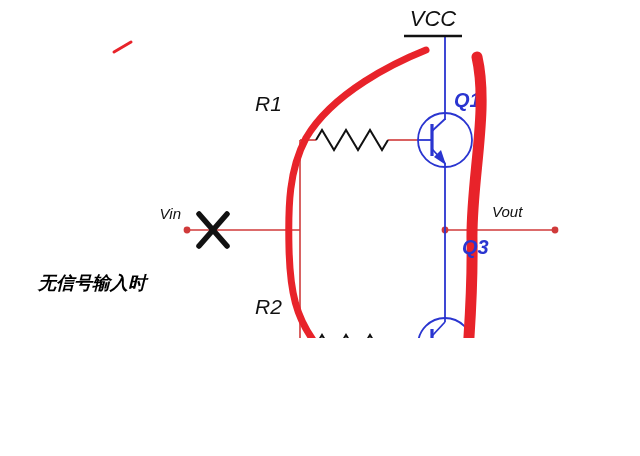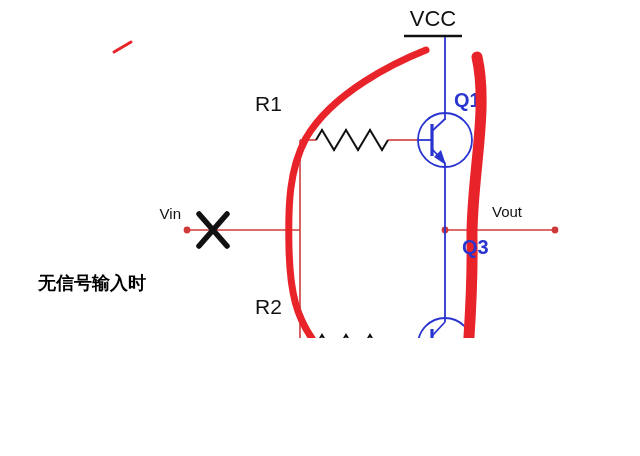--- a/index.html
+++ b/index.html
@@ -7,20 +7,21 @@
     padding: 0;
     background: #ffffff;
     font-family: "Liberation Sans", "DejaVu Sans", sans-serif;
   }
   .canvas {
     position: relative;
     width: 640px;
     height: 338px;
     background: #ffffff;
     overflow: hidden;
+    font-style: italic;
   }
   svg text {
     font-family: "Liberation Sans", "DejaVu Sans", sans-serif;
   }
   .lbl-big   { font-size: 22px; fill: #111111; }
   .lbl-med   { font-size: 21px; fill: #111111; }
   .lbl-small { font-size: 15px; fill: #111111; }
   .lbl-q     { font-size: 20px; font-weight: bold; }
   .lbl-cn    { font-size: 18px; font-weight: bold; fill: #000000; }
 </style>

